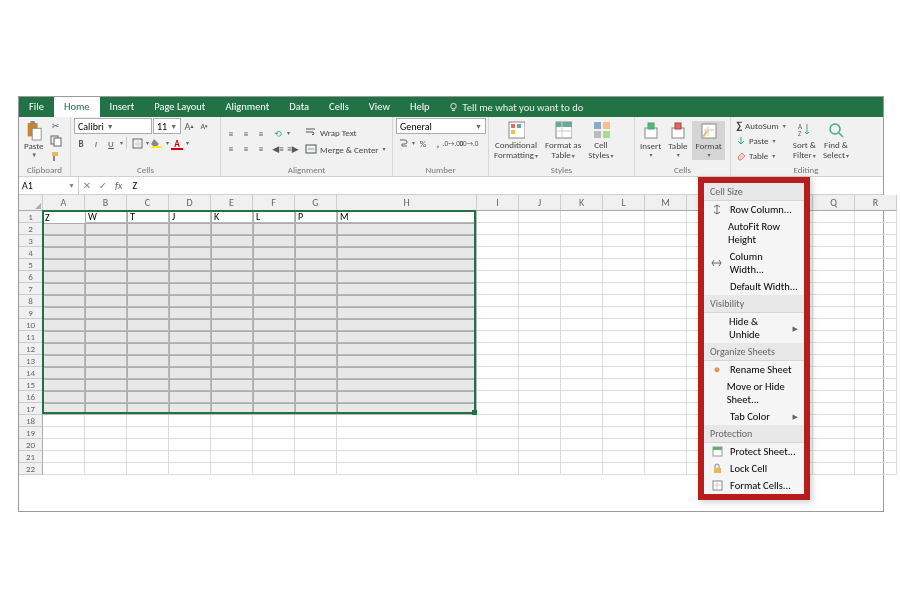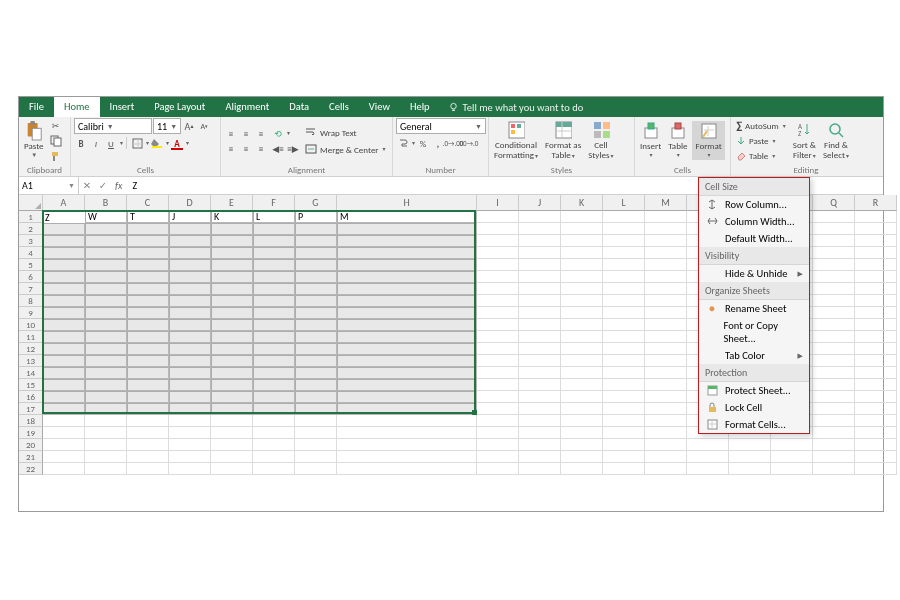--- a/index.html
+++ b/index.html
@@ -38,21 +38,21 @@
 .ch{height:16px;background:#f0f0f0;border-right:1px solid #ccc;border-bottom:1px solid #aaa;text-align:center;font-size:10px;color:#666;line-height:16px}
 .rowheads{position:absolute;left:0;top:16px;width:24px;z-index:2}
 .rh{height:12px;background:#f0f0f0;border-bottom:1px solid #ccc;border-right:1px solid #aaa;text-align:center;font-size:9px;color:#666;line-height:12px}
 .cells{position:absolute;left:24px;top:16px;right:0;bottom:0}
 .gridcell{position:absolute;border-right:1px solid #dcdcdc;border-bottom:1px solid #dcdcdc;font-size:10px;padding:0 2px;line-height:12px;overflow:hidden}
 .gridcell.sel{background:#e8e8e8;border-right:1px solid #b7b7b7;border-bottom:1px solid #b7b7b7}
 .gridcell.hdr{background:#fff;border-bottom:1px solid #b7b7b7}
 .selborder{position:absolute;border:2px solid #217346;pointer-events:none;z-index:3}
 .activecell{position:absolute;background:#fff;z-index:3}
 .handle{position:absolute;width:5px;height:5px;background:#217346;right:-3px;bottom:-3px}
-.dropdown{position:absolute;background:#f5f5f5;border:1px solid #b91c1c;box-shadow:2px 2px 6px rgba(0,0,0,.2);z-index:10;font-size:10.5px;width:112px}
+.dropdown{position:absolute;background:#f5f5f5;border:6px solid #b91c1c;box-shadow:2px 2px 6px rgba(0,0,0,.2);z-index:10;font-size:10.5px;width:112px}
 .ddsection{background:#e8e8e8;color:#666;font-size:10px;padding:2px 6px;border-bottom:1px solid #d5d5d5}
 .dditem{display:flex;align-items:center;gap:6px;padding:2px 6px;cursor:pointer;position:relative}
 .dditem.hl{background:#c5dcc1;outline:1px solid #217346;outline-offset:-1px}
 .dditem .ico{width:14px;display:flex;justify-content:center}
 .dditem .sub{margin-left:auto;font-size:7px;color:#666}
 svg{display:block}
 </style>
 </head>
 <body>
 
@@ -828,20 +828,24 @@
     <div class="ddsection">Cell Size</div>
     <div class="dditem">
         <span class="ico">
           <svg width="11" height="11">
             <path d="M5 1v9M2 3l3-2 3 2M2 8l3 2 3-2" stroke="#666" fill="none"></path>
           </svg>
         </span>
         <span>Row Column...</span>
       </div>
     <div class="dditem">
+        <span class="ico"></span>
+        <span>AutoFit Row Height</span>
+      </div>
+    <div class="dditem">
         <span class="ico">
           <svg width="11" height="11">
             <path d="M1 5h9M3 2l-2 3 2 3M8 2l2 3-2 3" stroke="#666" fill="none"></path>
           </svg>
         </span>
         <span>Column Width...</span>
       </div>
     <div class="dditem">
         <span class="ico"></span>
         <span>Default Width...</span>
@@ -852,21 +856,21 @@
         <span>Hide &amp; Unhide</span>
         <span class="sub">▶</span>
       </div>
     <div class="ddsection">Organize Sheets</div>
     <div class="dditem">
         <span class="ico" style="color:#e8954a">●</span>
         <span>Rename Sheet</span>
       </div>
     <div class="dditem">
         <span class="ico"></span>
-        <span>Font or Copy Sheet...</span>
+        <span>Move or Hide Sheet...</span>
       </div>
     <div class="dditem">
         <span class="ico"></span>
         <span>Tab Color</span>
         <span class="sub">▶</span>
       </div>
     <div class="ddsection">Protection</div>
     <div class="dditem">
         <span class="ico">
           <svg width="11" height="11">

